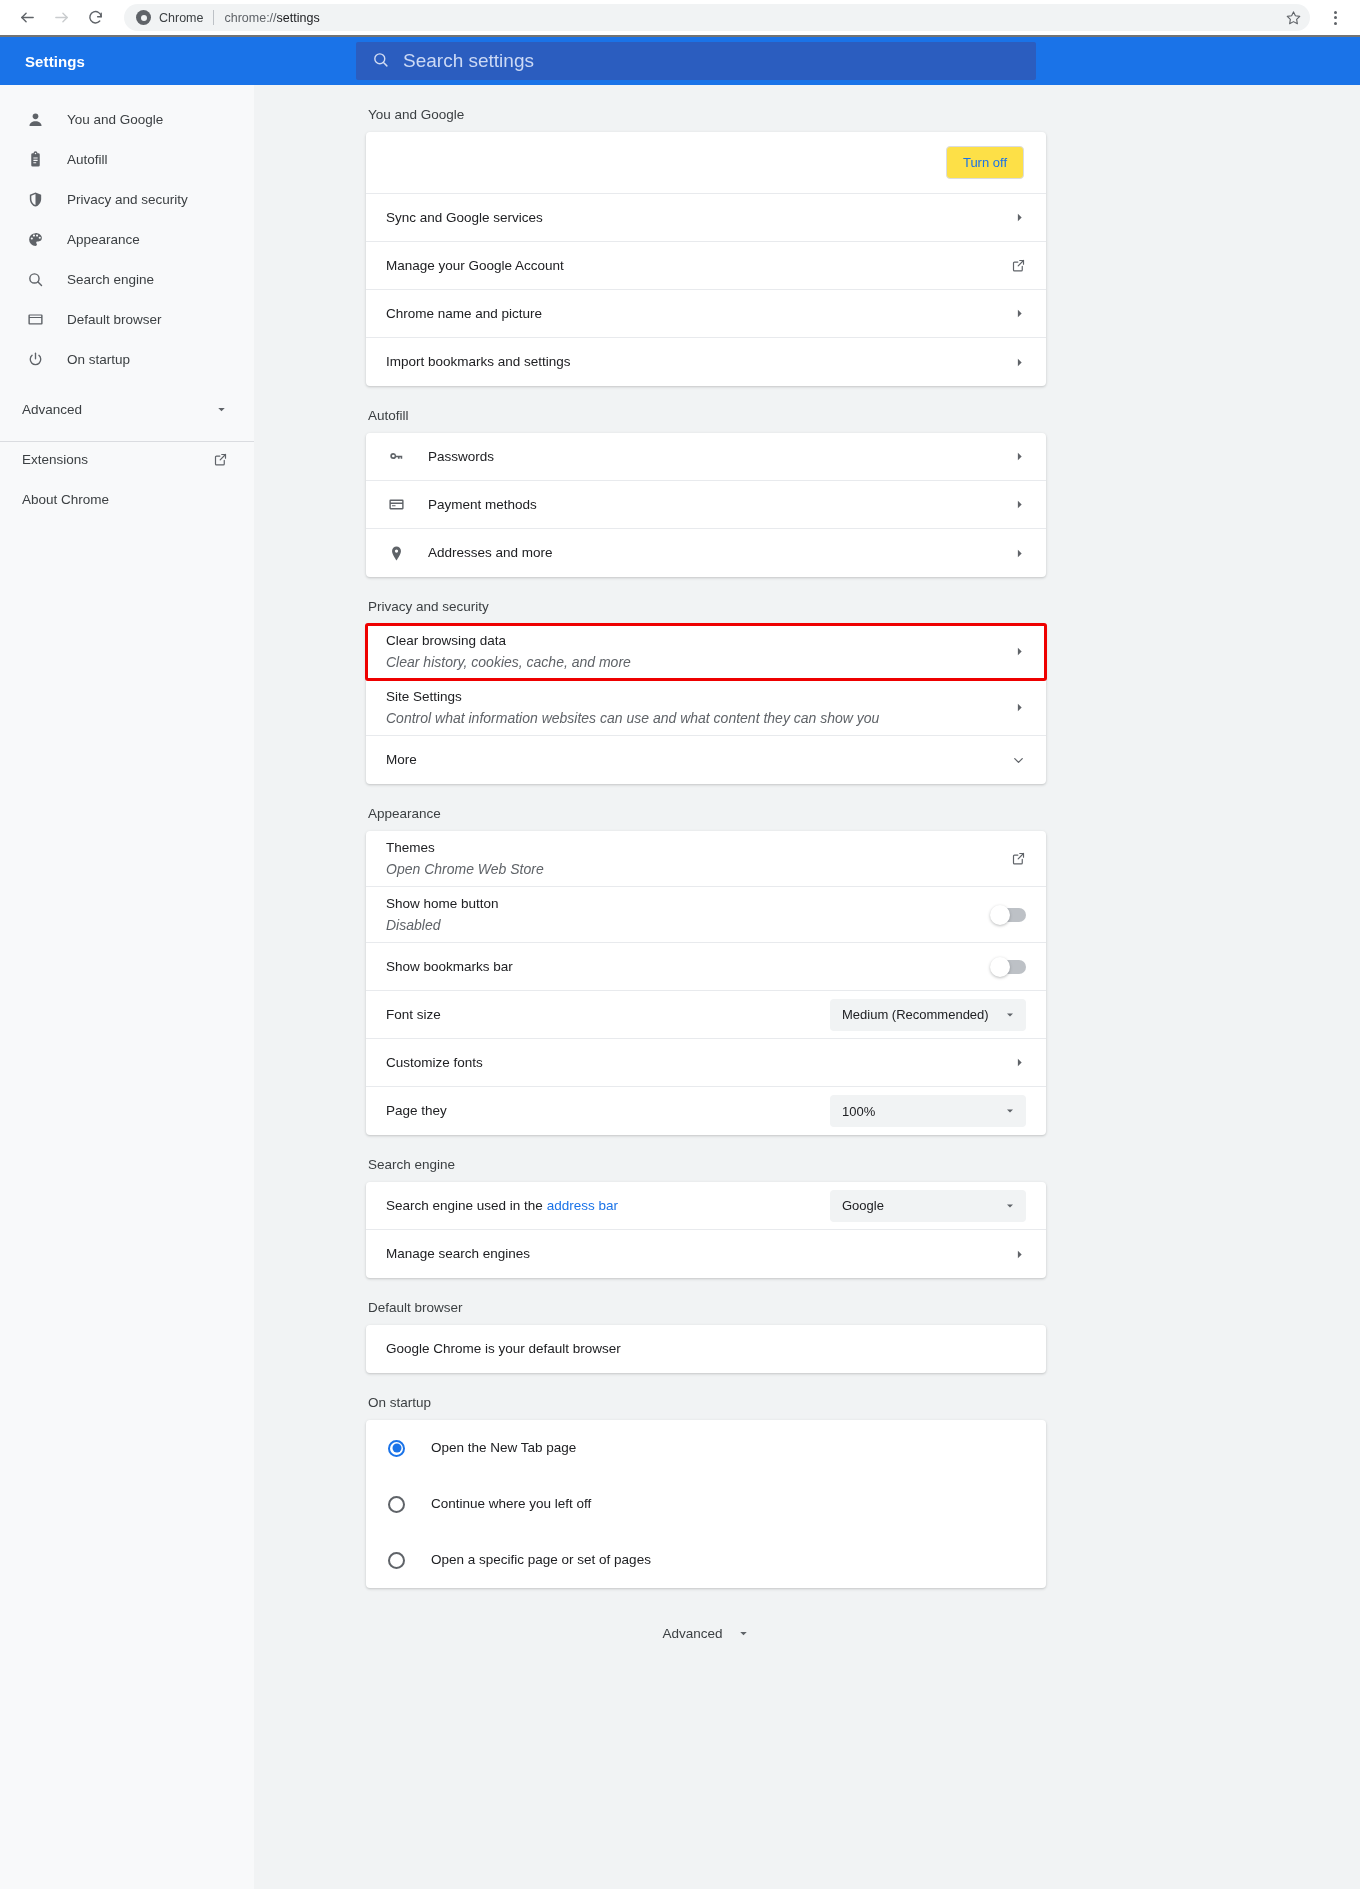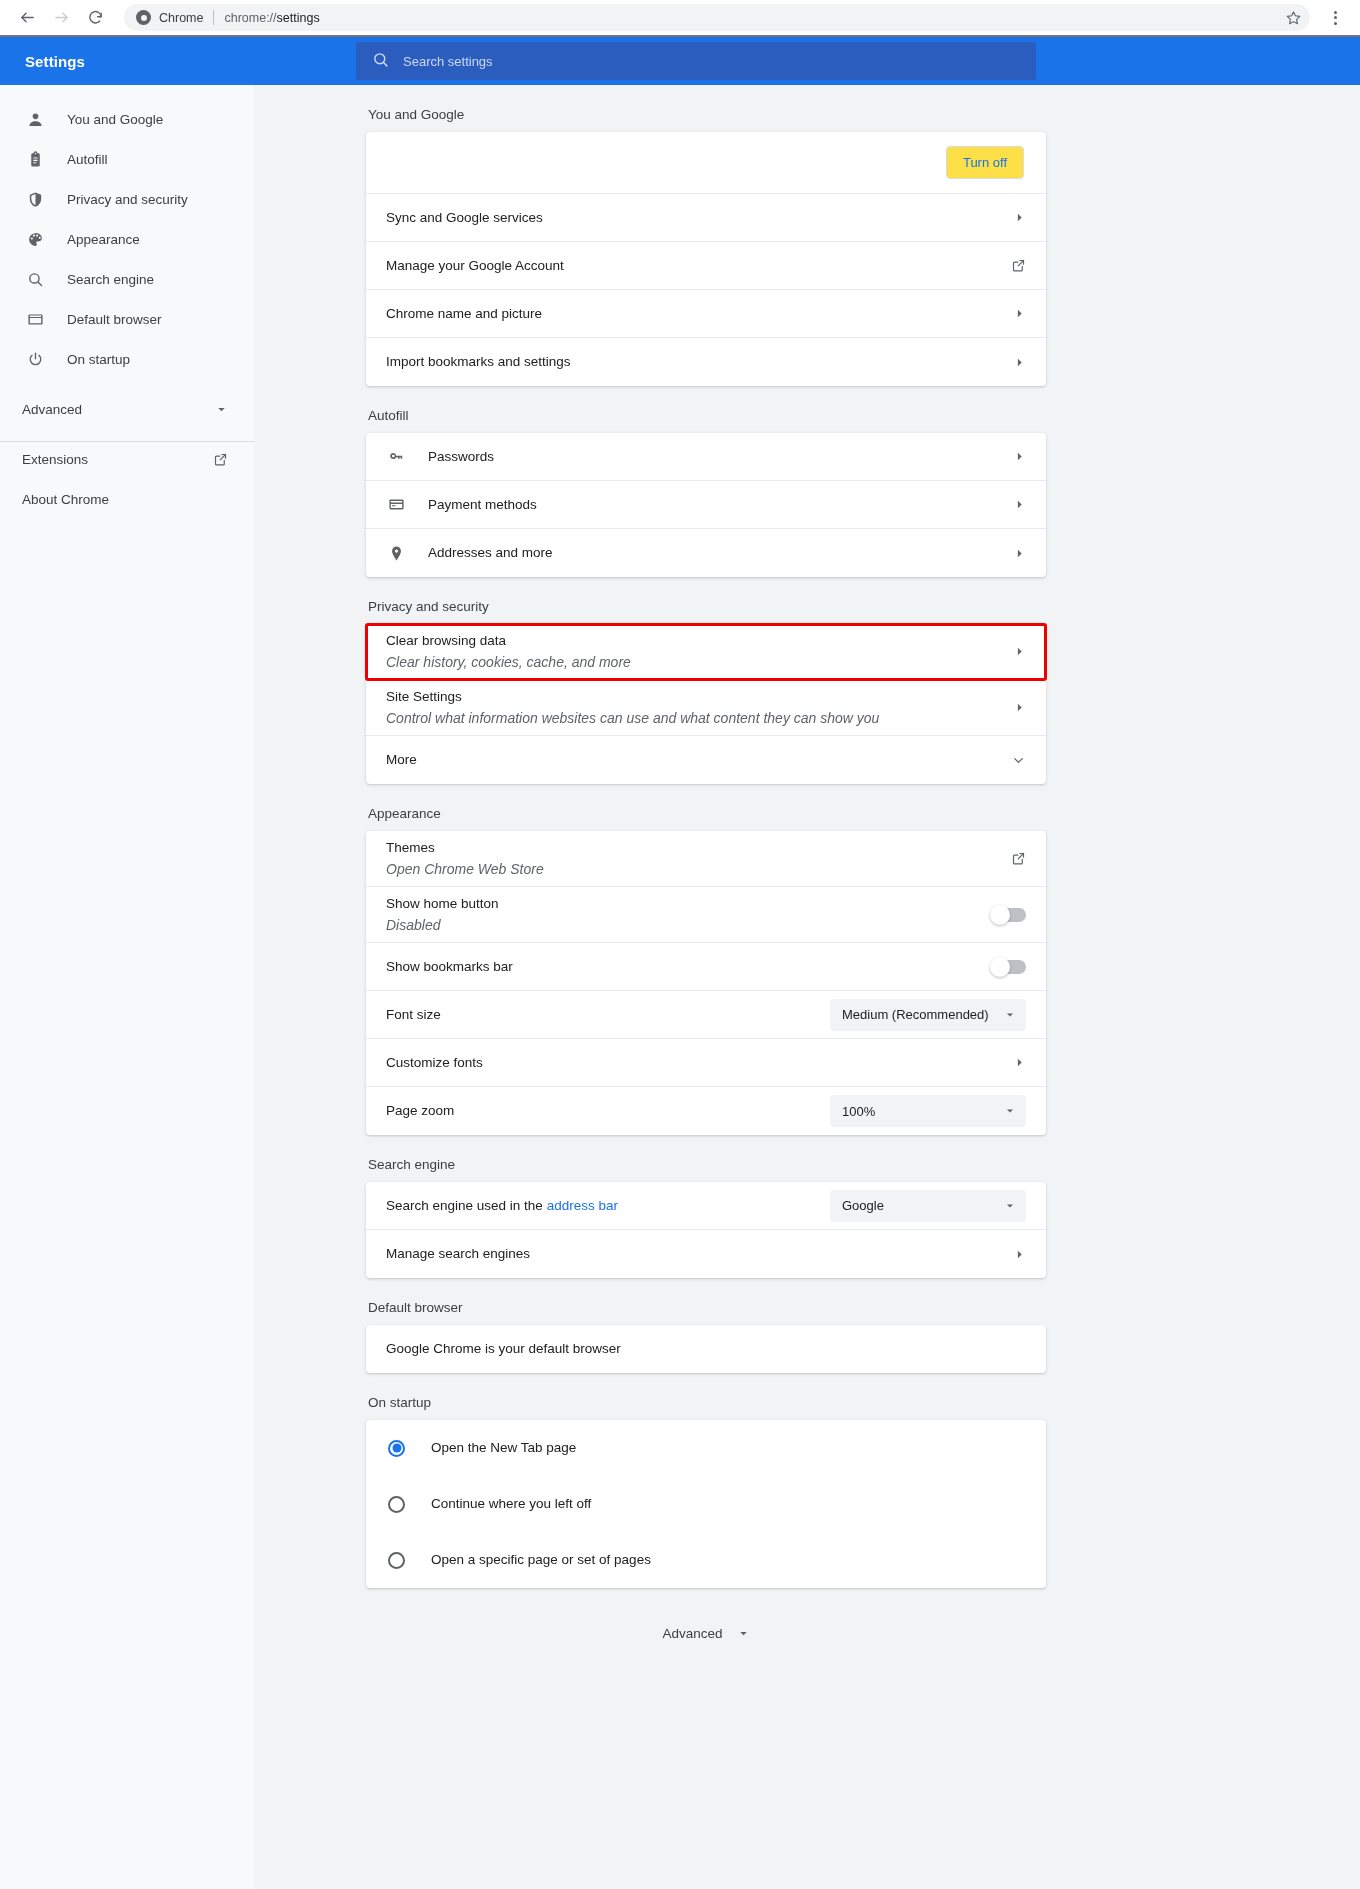--- a/index.html
+++ b/index.html
@@ -68,21 +68,21 @@
     color: #ffffff; font-size: 15px; font-weight: bold;
     letter-spacing: .1px;
   }
   .search-wrap {
     width: 680px; height: 38px; background: #2b5dbf; border-radius: 2px;
     display: flex; align-items: center; padding: 0 16px; gap: 14px;
   }
   .search-wrap svg { color: #d2dcf3; flex: 0 0 auto; }
   .search-input {
     background: transparent; border: none; outline: none;
-    color: #ffffff; font-size: 13px; font-family: inherit; width: 100%;
+    color: #ffffff; font-size: 19px; font-family: inherit; width: 100%;
   }
   .search-input::placeholder { color: #ccd9f5; }
 
   
   .body-wrap { display: flex; height: calc(1889px - 37px - 48px); }
   .sidebar {
     width: 254px; flex: 0 0 254px; background: #f8f9fa;
     padding-top: 14px;
   }
   .nav-item {
@@ -527,21 +527,21 @@
               <div class="row-label">Customize fonts</div>
             </div>
           <span class="chev-right">
             <svg width="13" height="13" viewBox="0 0 24 24" fill="currentColor">
                 <path d="M9 5l7 7-7 7z"></path>
               </svg>
           </span>
         </div>
         <div class="row">
           <div class="row-texts">
-              <div class="row-label">Page zoom</div>
+              <div class="row-label">Page they</div>
             </div>
           <span class="select">
             <span>100%</span>
             <span class="tri">
               <svg width="12" height="12" viewBox="0 0 24 24" fill="currentColor">
                   <path d="M6 9l6 6 6-6z"></path>
                 </svg>
             </span>
           </span>
         </div>

